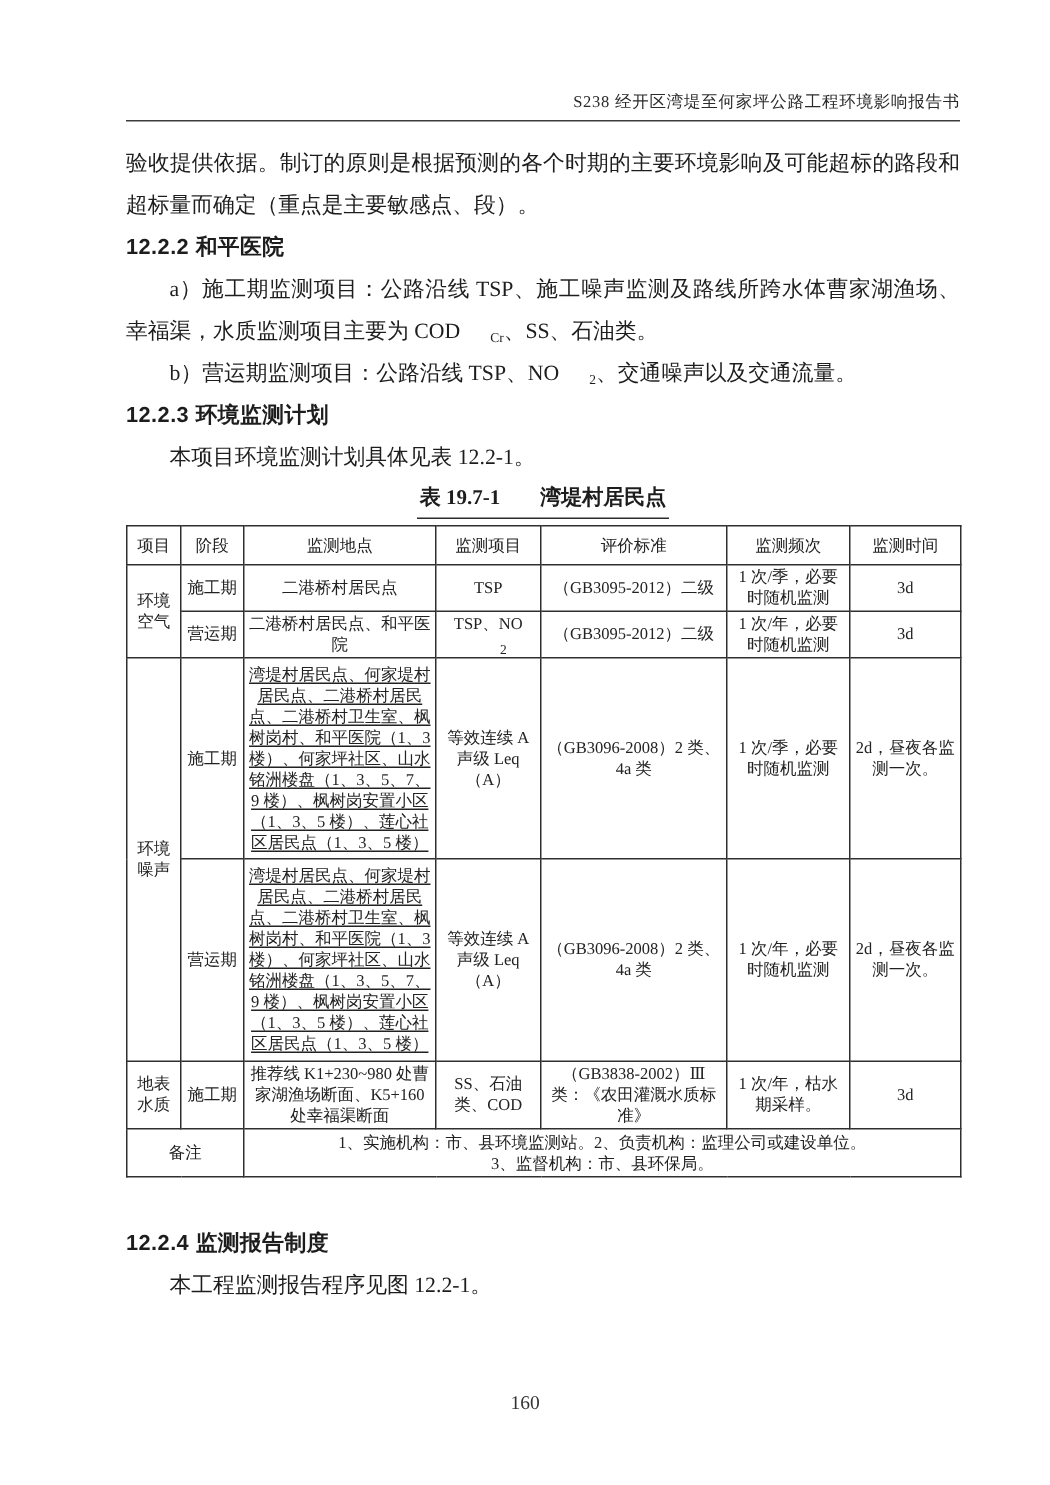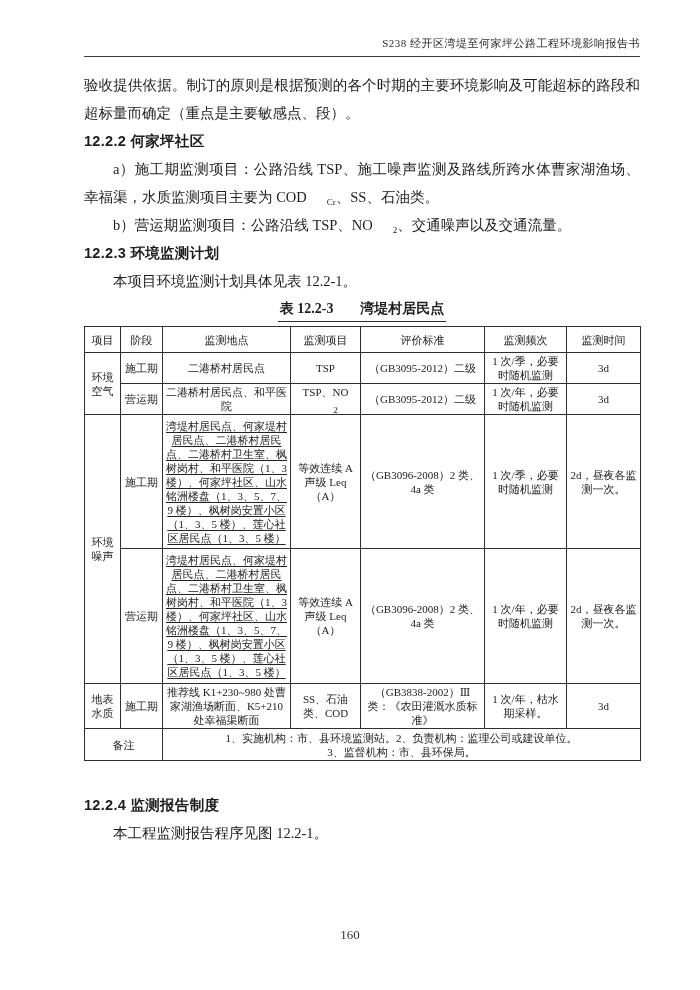--- a/index.html
+++ b/index.html
@@ -7,21 +7,21 @@
     position:relative;
     width:700px;height:990px;
     margin:0 auto;
     background:#ffffff;
     font-family:"Liberation Serif","DejaVu Serif",serif;
     color:#1d1d1d;
     overflow:hidden;
   }
   .content{position:absolute;left:84px;top:0;width:556px;}
   
-  .doc-header{padding-top:36px;}
+  .doc-header{padding-top:60px;}
   .doc-header-title{
     text-align:right;
     font-size:11px;
     letter-spacing:.5px;
     color:#2a2a2a;
   }
   .doc-header-rule{
     margin-top:5px;
     border-bottom:1.6px solid #3c3c3c;
     height:0;
@@ -104,32 +104,32 @@
 
     <div class="doc-header">
       <div class="doc-header-title">S238 经开区湾堤至何家坪公路工程环境影响报告书</div>
       <div class="doc-header-rule"></div>
     </div>
 
     <div class="body-text">
 
       <p class="para">验收提供依据。制订的原则是根据预测的各个时期的主要环境影响及可能超标的路段和超标量而确定（重点是主要敏感点、段）。</p>
 
-      <p class="heading">12.2.2 何家坪社区</p>
+      <p class="heading">12.2.2 和平医院</p>
 
       <p class="para indent"><span>a）施工期监测项目：公路沿线 TSP、施工噪声监测及路线所跨水体曹家湖渔场、幸福渠，水质监测项目主要为 COD</span><sub class="small">Cr</sub><span>、SS、石油类。</span></p>
 
       <p class="para indent"><span>b）营运期监测项目：公路沿线 TSP、NO</span><sub class="small">2</sub><span>、交通噪声以及交通流量。</span></p>
 
       <p class="heading">12.2.3 环境监测计划</p>
 
       <p class="para indent">本项目环境监测计划具体见表 12.2-1。</p>
 
       <div class="table-caption">
-        <span class="table-caption-inner"><span>表 12.2-3</span><span class="gap">湾堤村居民点</span></span>
+        <span class="table-caption-inner"><span>表 19.7-1</span><span class="gap">湾堤村居民点</span></span>
       </div>
 
       <table class="monitor">
         <colgroup>
           <col style="width:36px">
             <col style="width:42px">
             <col style="width:128px">
             <col style="width:70px">
             <col style="width:124px">
             <col style="width:82px">
@@ -180,21 +180,21 @@
             <td class="site-noise">湾堤村居民点、何家堤村居民点、二港桥村居民点、二港桥村卫生室、枫树岗村、和平医院（1、3 楼）、何家坪社区、山水铭洲楼盘（1、3、5、7、9 楼）、枫树岗安置小区（1、3、5 楼）、莲心社区居民点（1、3、5 楼）</td>
             <td>等效连续 A 声级 Leq（A）</td>
             <td>（GB3096-2008）2 类、4a 类</td>
             <td>1 次/年，必要时随机监测</td>
             <td>2d，昼夜各监测一次。</td>
           </tr>
 
           <tr style="height:44px">
             <td>地表水质</td>
             <td>施工期</td>
-            <td>推荐线 K1+230~980 处曹家湖渔场断面、K5+210 处幸福渠断面</td>
+            <td>推荐线 K1+230~980 处曹家湖渔场断面、K5+160 处幸福渠断面</td>
             <td>SS、石油类、COD</td>
             <td>（GB3838-2002）Ⅲ类：《农田灌溉水质标准》</td>
             <td>1 次/年，枯水期采样。</td>
             <td>3d</td>
           </tr>
 
           <tr style="height:32px">
             <td colspan="2">备注</td>
             <td colspan="5" class="note-content">
               <div>1、实施机构：市、县环境监测站。2、负责机构：监理公司或建设单位。</div>

